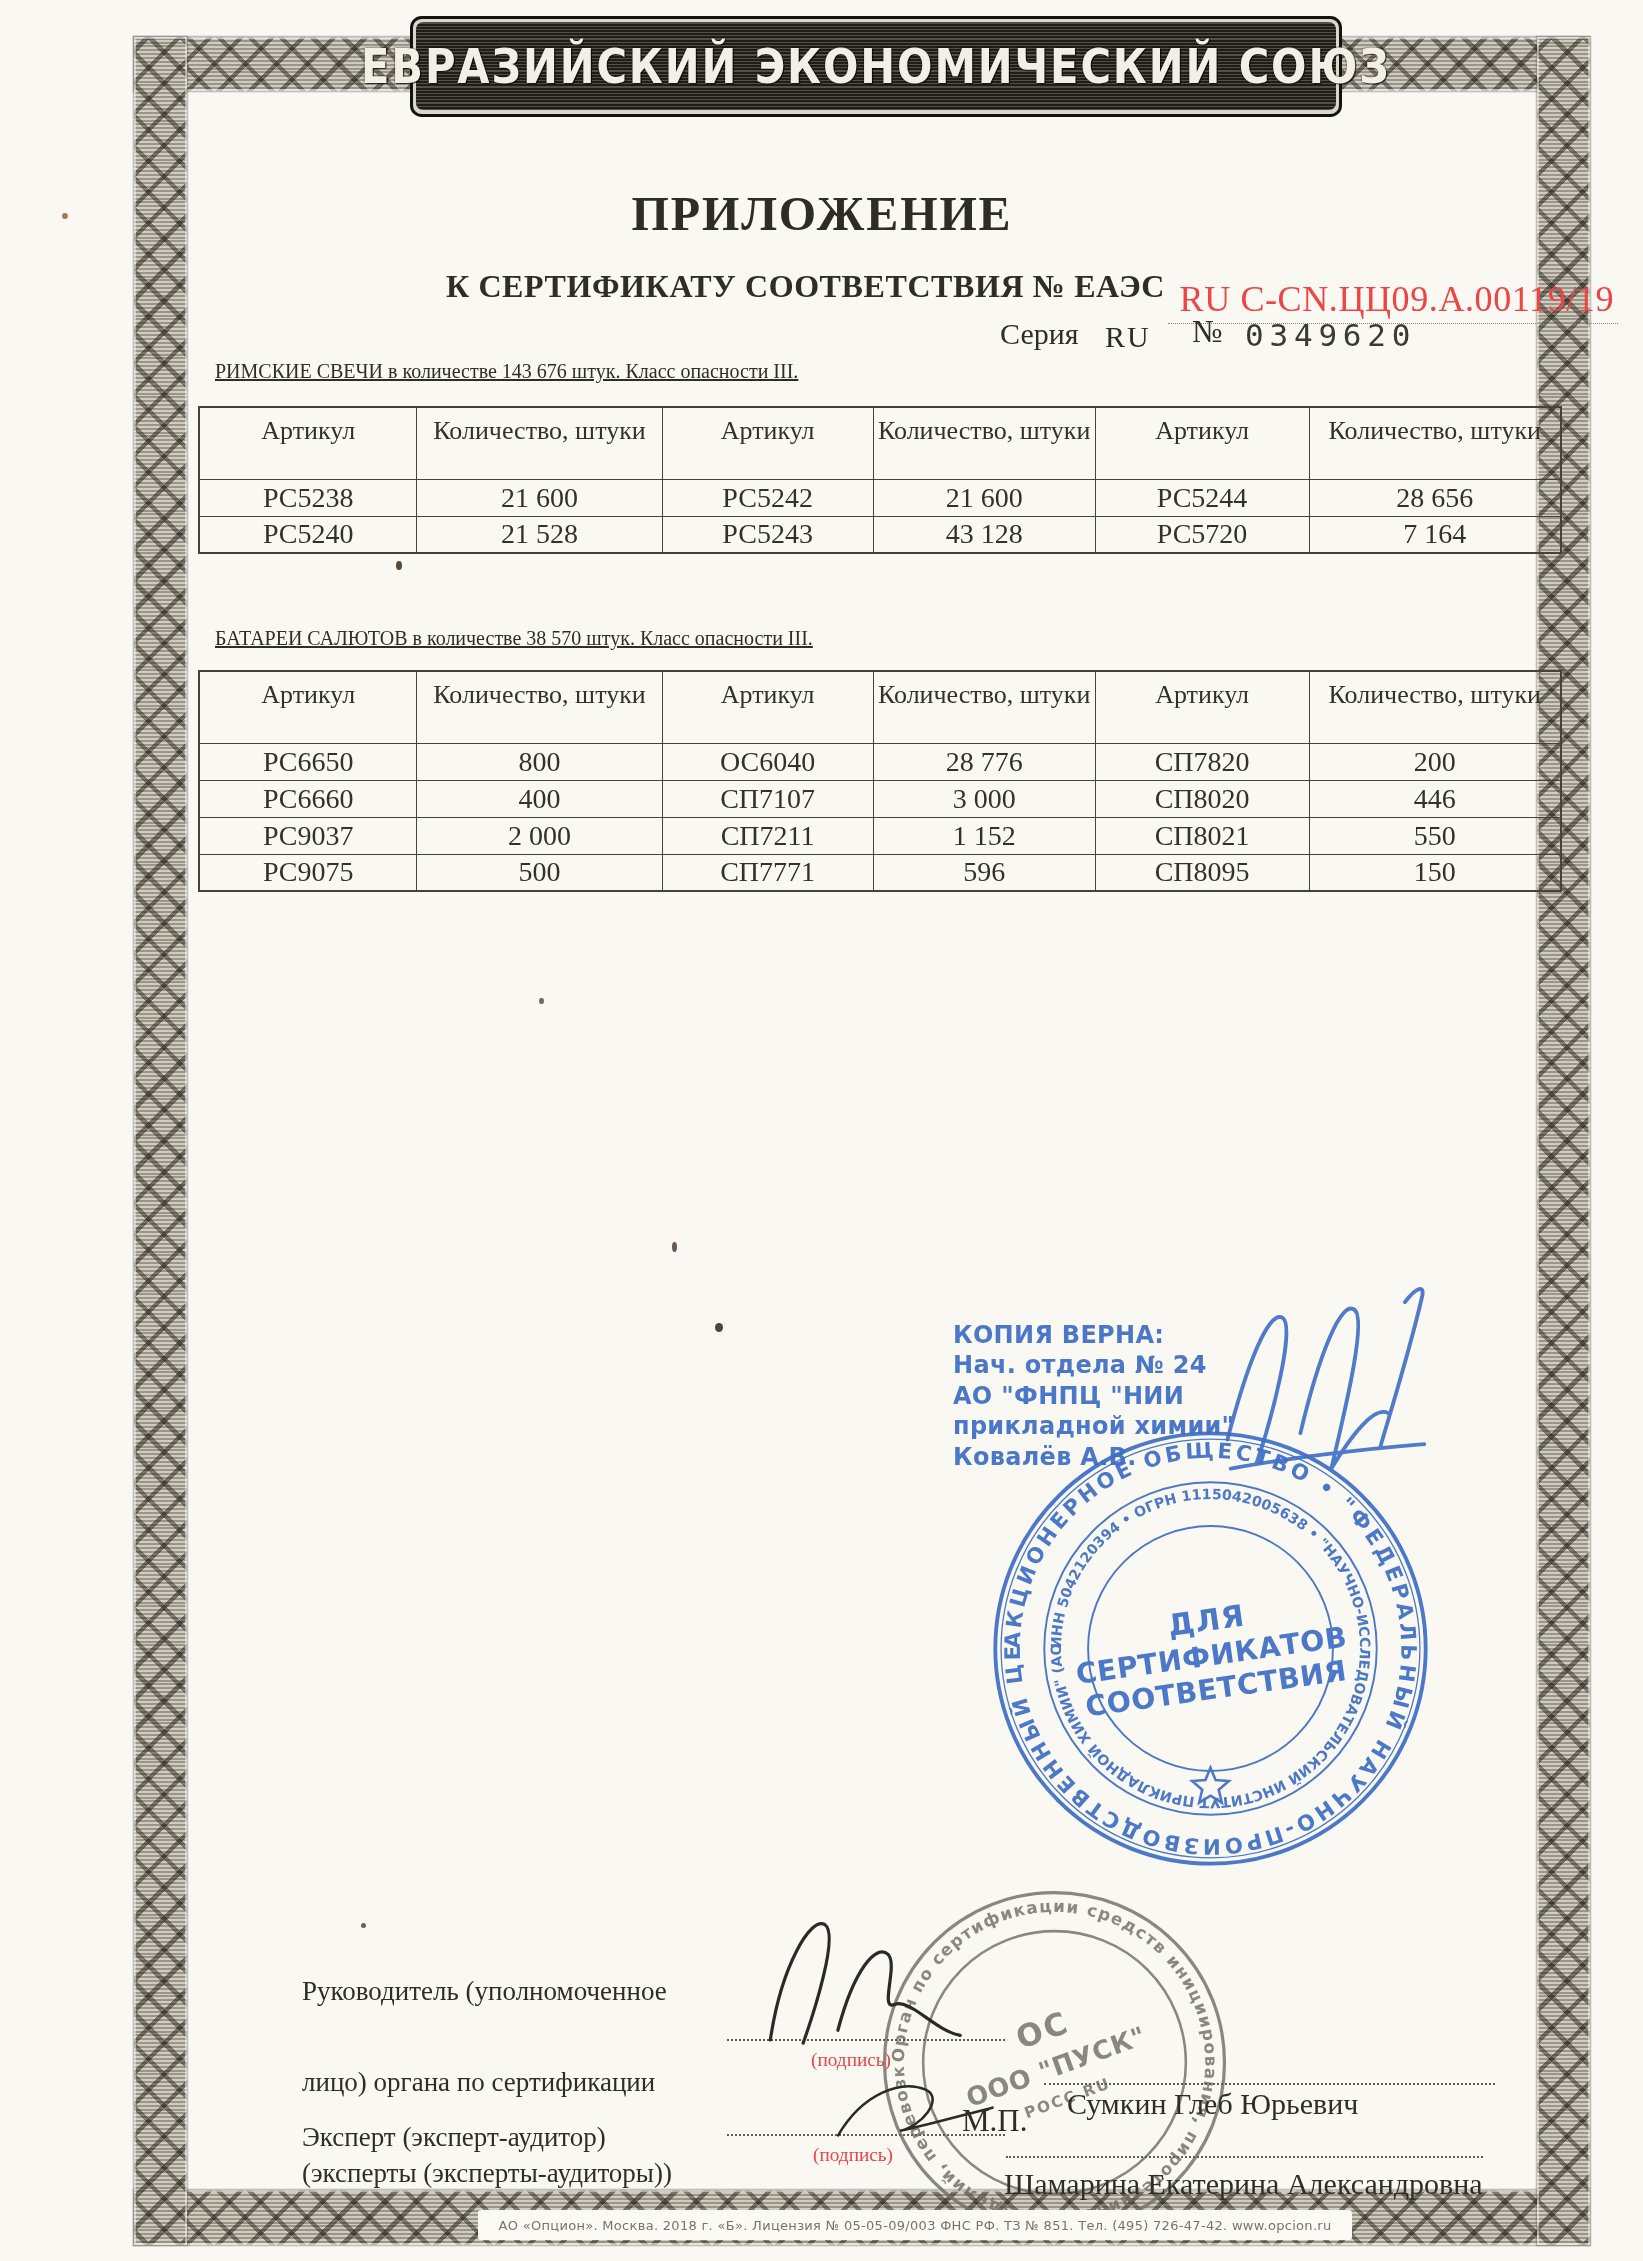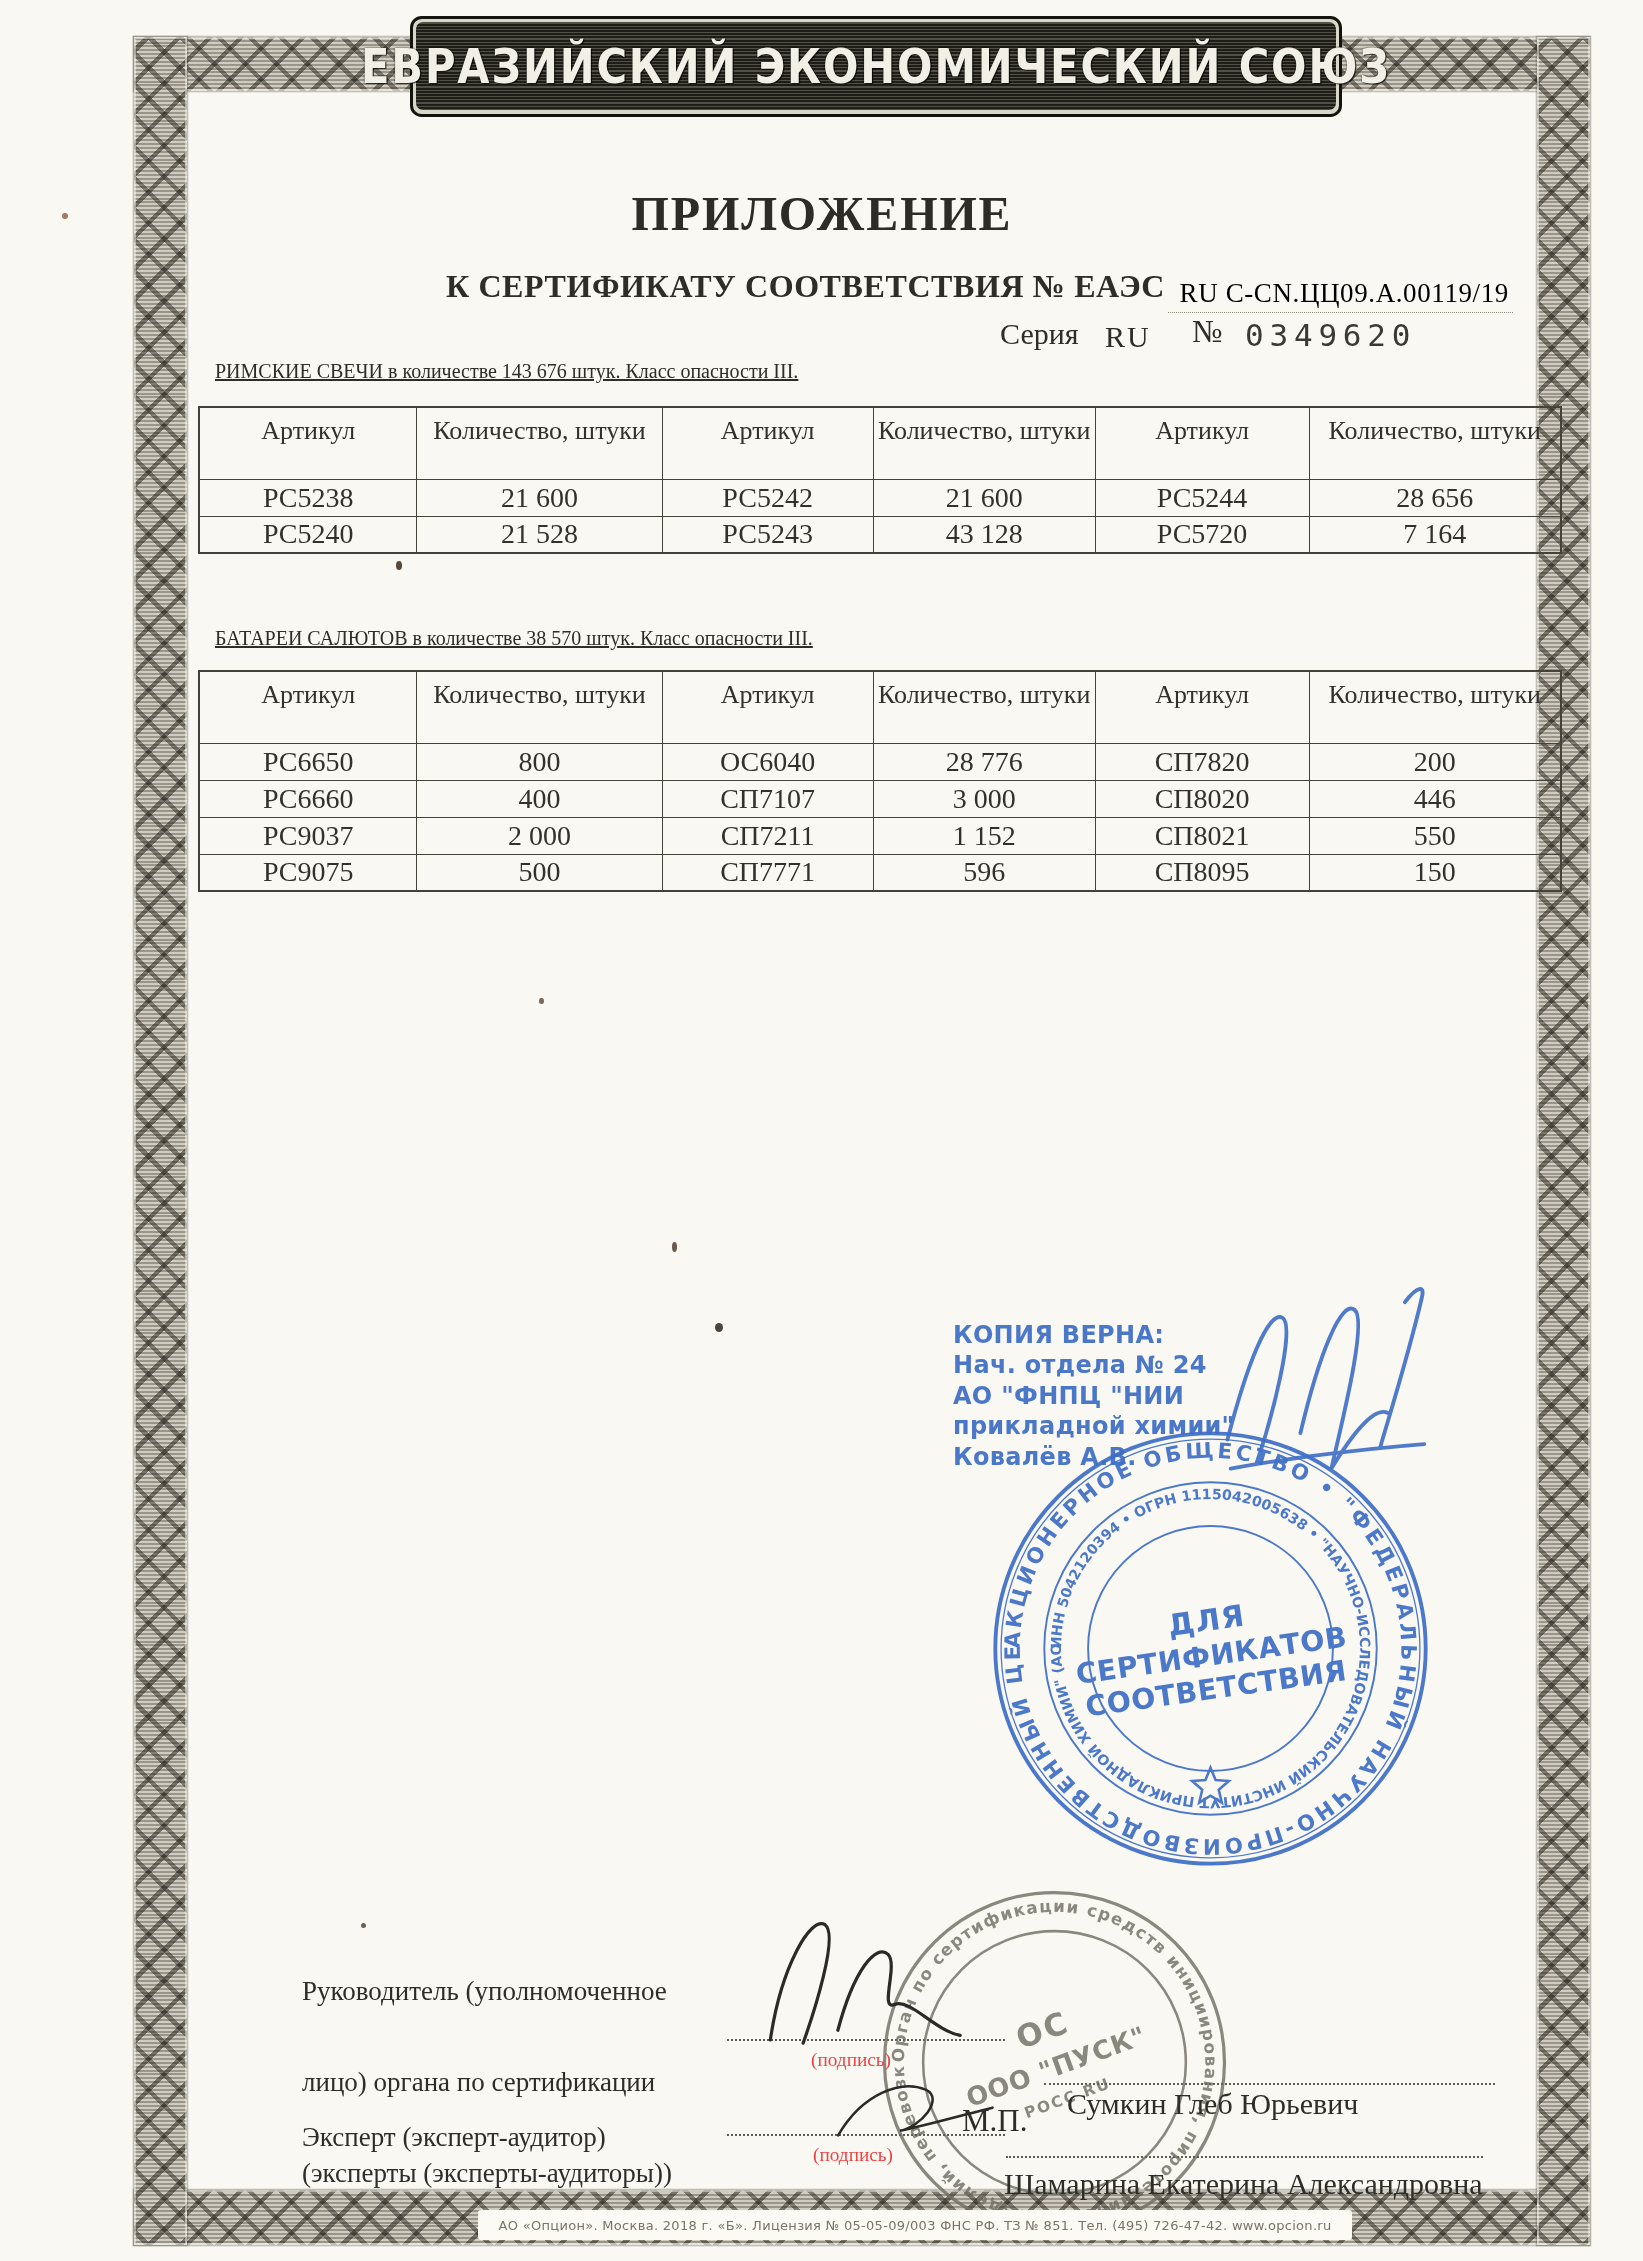--- a/index.html
+++ b/index.html
@@ -41,21 +41,21 @@
     text-shadow:0 0 1.9px rgba(0,0,0,.9), 1.3px 1.3px 0 rgba(0,0,0,.6);white-space:nowrap;
   }
 
   
   .title{
     position:absolute;left:0;top:186px;width:1644px;text-align:center;
     font-size:48px;font-weight:bold;letter-spacing:1.9px;color:#2e2c26;
   }
   .subtitle{position:absolute;left:446px;top:268px;font-size:32px;font-weight:bold;letter-spacing:0.6px;white-space:nowrap;}
   .cert-number{
-    position:absolute;left:1168px;top:278px;font-size:27px;color:#000000;letter-spacing:0.6px;white-space:nowrap;
+    position:absolute;left:1168px;top:278px;font-size:36px;color:#ef4444;letter-spacing:0.6px;white-space:nowrap;
     border-bottom:1.9px dotted #8a867a;padding:0 3.9px 2.6px 11.6px;
   }
   .series-label{position:absolute;left:1000px;top:317px;font-size:30px;}
   .series-value{position:absolute;left:1105px;top:320px;font-size:30px;letter-spacing:1.9px;text-align:right;}
   .num-sign{position:absolute;left:1192px;top:313px;font-size:32px;}
   .blank-number{
     position:absolute;left:1245px;top:317px;font-size:31px;letter-spacing:5.8px;color:#3b3933;
     font-family:"DejaVu Sans Mono", monospace;
   }
   .section-heading{position:absolute;left:215px;font-size:20px;white-space:nowrap;text-decoration:underline;}

